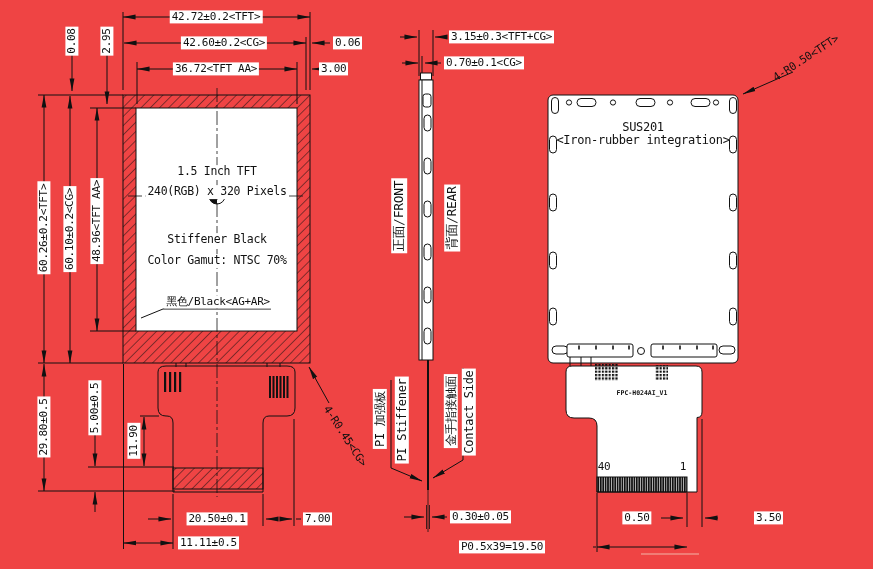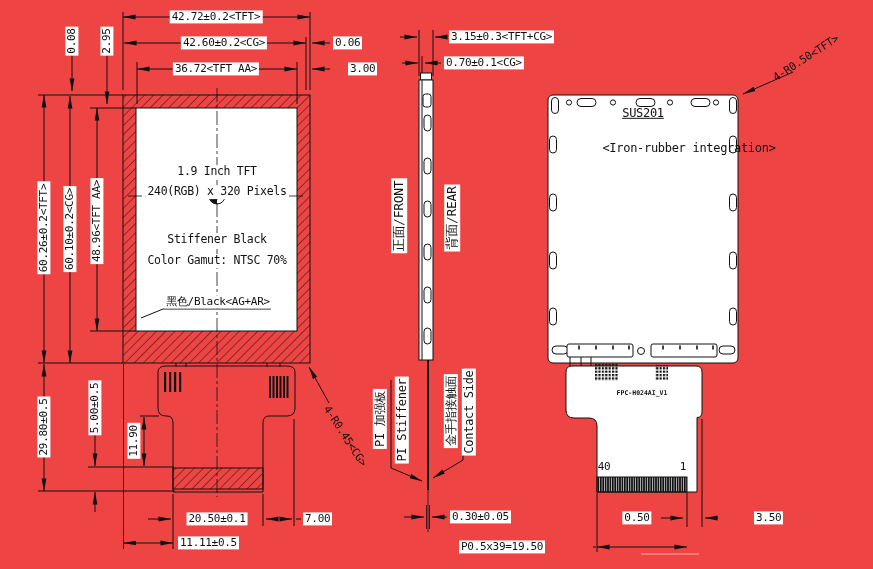--- a/index.html
+++ b/index.html
@@ -204,51 +204,51 @@
     <line x1="793" y1="72" x2="743" y2="94" marker-end="url(#m)"></line>
 
     <line x1="641" y1="554" x2="699" y2="554" stroke="#f2b5a8"></line>
   </g>
 </svg>
 
 <div class="L" style="left:216px;top:17px;">42.72±0.2&lt;TFT&gt;</div>
 <div class="L" style="left:215px;top:43px;margin-left:9px;">42.60±0.2&lt;CG&gt;</div>
 <div class="L la" style="left:333px;top:43px;">0.06</div>
 <div class="L" style="left:216px;top:69px;">36.72&lt;TFT AA&gt;</div>
-<div class="L la" style="left:348px;top:69px;">3.00</div>
+<div class="L la" style="left:319px;top:69px;">3.00</div>
 <div class="L rot" style="left:72px;top:41px;">0.08</div>
 <div class="L rot" style="left:107px;top:41px;">2.95</div>
 <div class="L rot" style="left:44px;top:228px;">60.26±0.2&lt;TFT&gt;</div>
 <div class="L rot" style="left:70px;top:229px;">60.10±0.2&lt;CG&gt;</div>
 <div class="L rot" style="left:97px;top:221px;">48.96&lt;TFT AA&gt;</div>
 <div class="L rot" style="left:44px;top:427px;">29.80±0.5</div>
 <div class="L rot" style="left:95px;top:408px;">5.00±0.5</div>
 <div class="L rot" style="left:134px;top:441px;">11.90</div>
 <div class="L" style="left:217px;top:519px;">20.50±0.1</div>
 <div class="L la" style="left:303px;top:519px;">7.00</div>
 <div class="L la" style="left:178px;top:543px;">11.11±0.5</div>
 <div class="L" style="left:345px;top:436px;transform:translate(-50%,-50%) rotate(57deg);background:transparent;">4-R0.45&lt;CG&gt;</div>
-<div class="L p" style="left:217px;top:172px;">1.9 Inch TFT</div>
+<div class="L p" style="left:217px;top:172px;">1.5 Inch TFT</div>
 <div class="L p" style="left:217px;top:192px;">240(RGB) x 320 Pixels</div>
 <div class="L p" style="left:217px;top:240px;">Stiffener Black</div>
 <div class="L p" style="left:217px;top:261px;">Color Gamut: NTSC 70%</div>
 <div class="L" style="left:218px;top:302px;">黑色/Black&lt;AG+AR&gt;</div>
 
 <div class="L la" style="left:449px;top:37px;">3.15±0.3&lt;TFT+CG&gt;</div>
 <div class="L la" style="left:444px;top:63px;">0.70±0.1&lt;CG&gt;</div>
 <div class="L la" style="left:450px;top:517px;">0.30±0.05</div>
 <div class="L rot big" style="left:399px;top:216px;">正面/FRONT</div>
 <div class="L rot big" style="left:452px;top:218px;">背面/REAR</div>
 <div class="L rot md" style="left:380px;top:419px;">PI 加强板</div>
 <div class="L rot md" style="left:402px;top:420px;">PI Stiffener</div>
 <div class="L rot md" style="left:451px;top:411px;">金手指接触面</div>
 <div class="L rot md" style="left:469px;top:412px;">Contact Side</div>
 
-<div class="L md" style="left:643px;top:113px;background:transparent;text-decoration:underline;">SUS201</div>
-<div class="L md" style="left:643px;top:148px;background:transparent;margin-left:46px;">&lt;Iron-rubber integration&gt;</div>
+<div class="L md" style="left:643px;top:127px;background:transparent;">SUS201</div>
+<div class="L md" style="left:643px;top:140px;background:transparent;">&lt;Iron-rubber integration&gt;</div>
 <div class="L" style="left:806px;top:58px;transform:translate(-50%,-50%) rotate(-33deg);background:transparent;">4-R0.50&lt;TFT&gt;</div>
 <div class="L" style="left:604px;top:467px;background:transparent;">40</div>
 <div class="L" style="left:683px;top:467px;background:transparent;">1</div>
 <div class="L tiny" style="left:642px;top:394px;background:transparent;">FPC-H024AI_V1</div>
 <div class="L" style="left:637px;top:518px;">0.50</div>
 <div class="L la" style="left:754px;top:518px;">3.50</div>
 <div class="L la" style="left:459px;top:547px;">P0.5x39=19.50</div>
 
 </div>
 

